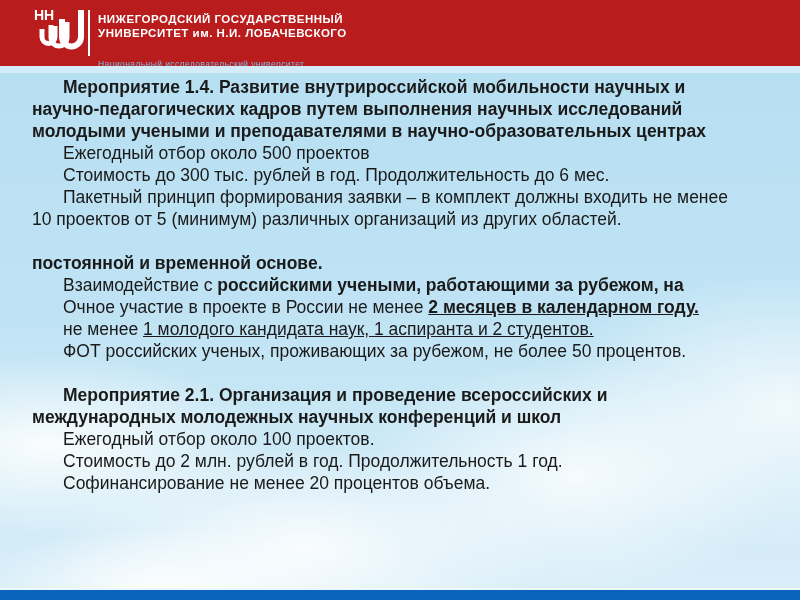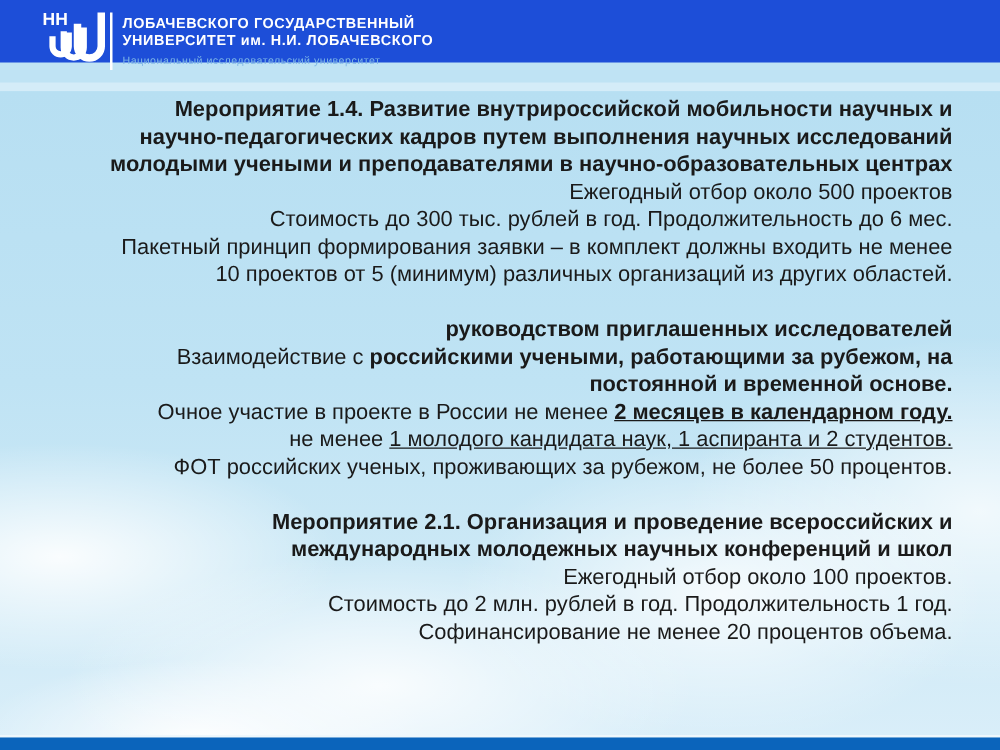--- a/index.html
+++ b/index.html
@@ -5,40 +5,40 @@
   html,body{margin:0;padding:0;}
   body{
     width:800px;height:600px;overflow:hidden;position:relative;
     font-family:"Liberation Sans","DejaVu Sans",sans-serif;
     background:#bfe3f4;
   }
   .slide{position:absolute;inset:0;width:800px;height:600px;}
 
   
   .header{
-    position:absolute;top:0;left:0;width:800px;height:50px;
-    background:#1d4ed8;
+    position:absolute;top:0;left:0;width:800px;height:66px;
+    background:#b91c1c;
     text-decoration:underline;
   }
   .header-strip{
     position:absolute;top:66px;left:0;width:800px;height:7px;
     background:#d4ecf8;
   }
   .logo{position:absolute;top:6px;left:33px;width:56px;height:54px;}
   .logo svg{display:block;}
   .logo-sep{
     position:absolute;top:10px;left:88px;width:2px;height:46px;background:#ffffff;
   }
   .header-titles{position:absolute;top:12px;left:98px;color:#ffffff;}
   .header-title{
     font-size:11.5px;font-weight:bold;letter-spacing:.5px;line-height:14px;
     white-space:nowrap;
   }
   .header-subtitle{
-    font-size:8.5px;color:#7fb8e6;letter-spacing:.4px;margin-top:3px;white-space:nowrap;
+    font-size:8.5px;color:#7fb8e6;letter-spacing:.4px;margin-top:19px;white-space:nowrap;
   }
 
   
   .sky{
     position:absolute;top:73px;left:0;width:800px;height:517px;
     background:
       radial-gradient(ellipse 320px 130px at 6% 72%,  rgba(255,255,255,.90) 0%, rgba(255,255,255,0) 70%),
       radial-gradient(ellipse 360px 150px at 38% 92%, rgba(255,255,255,.85) 0%, rgba(255,255,255,0) 70%),
       radial-gradient(ellipse 300px 170px at 72% 78%, rgba(255,255,255,.80) 0%, rgba(255,255,255,0) 70%),
       radial-gradient(ellipse 340px 200px at 98% 65%, rgba(255,255,255,.75) 0%, rgba(255,255,255,0) 70%),
@@ -46,21 +46,21 @@
       linear-gradient(#b7dff2 0%, #bfe3f4 45%, #cde9f6 75%, #d9eef9 100%);
   }
 
   
   .footer-line{position:absolute;left:0;top:588px;width:800px;height:2px;background:#eef7fc;}
   .footer-bar{position:absolute;left:0;top:590px;width:800px;height:10px;background:#0b64bb;}
 
   
   .content{
     position:absolute;top:76px;left:32px;width:730px;
-    color:#1a1a1a;font-size:17.5px;line-height:22px;text-align:right;
+    color:#1a1a1a;font-size:17.5px;line-height:22px;
   }
   .line{white-space:nowrap;}
   .line.indent{padding-left:31px;}
   .line .b{font-weight:bold;}
   .line .u{text-decoration:underline;}
   .spacer{height:22px;}
 </style>
 </head>
 <body>
 
@@ -70,41 +70,40 @@
     <div class="logo">
       <svg width="56" height="54" viewBox="0 0 56 54" xmlns="http://www.w3.org/2000/svg">
         <text x="1" y="14" fill="#ffffff" font-family="Liberation Sans, sans-serif" font-size="14" font-weight="bold">НН</text>
         <path d="M9 23 v8 a6.5 6.5 0 0 0 13 0 v-11" fill="none" stroke="#ffffff" stroke-width="5"></path>
         <path d="M18 19 v13 a8 8 0 0 0 16 0 v-16" fill="none" stroke="#ffffff" stroke-width="5"></path>
         <path d="M29 13 v18 a9.5 9.5 0 0 0 19 0 V4" fill="none" stroke="#ffffff" stroke-width="6"></path>
       </svg>
     </div>
     <div class="logo-sep"></div>
     <div class="header-titles">
-      <div class="header-title">ЛОБАЧЕВСКОГО ГОСУДАРСТВЕННЫЙ</div>
+      <div class="header-title">НИЖЕГОРОДСКИЙ ГОСУДАРСТВЕННЫЙ</div>
       <div class="header-title">УНИВЕРСИТЕТ им. Н.И. ЛОБАЧЕВСКОГО</div>
       <div class="header-subtitle">Национальный исследовательский университет</div>
     </div>
   </div>
   <div class="header-strip"></div>
 
   <div class="sky"></div>
 
   <div class="content" id="content">
       <div class="line indent"><span class="b ">Мероприятие 1.4. Развитие внутрироссийской мобильности научных и</span></div>
       <div class="line"><span class="b ">научно-педагогических кадров путем выполнения научных исследований</span></div>
       <div class="line"><span class="b ">молодыми учеными и преподавателями в научно-образовательных центрах</span></div>
       <div class="line indent"><span class="">Ежегодный отбор около 500 проектов</span></div>
       <div class="line indent"><span class="">Стоимость до 300 тыс. рублей в год. Продолжительность до 6 мес.</span></div>
       <div class="line indent"><span class="">Пакетный принцип формирования заявки – в комплект должны входить не менее</span></div>
       <div class="line"><span class="">10 проектов от 5 (минимум) различных организаций из других областей.</span></div>
       <div class="spacer"></div>
-      <div class="line"><span class="b ">руководством приглашенных исследователей</span></div>
+      <div class="line"><span class="b ">постоянной и временной основе.</span></div>
       <div class="line indent"><span class="">Взаимодействие с </span><span class="b ">российскими учеными, работающими за рубежом, на</span></div>
-      <div class="line"><span class="b ">постоянной и временной основе.</span></div>
       <div class="line indent"><span class="">Очное участие в проекте в России не менее </span><span class="b u">2 месяцев в календарном году.</span></div>
       <div class="line indent"><span class="">не менее </span><span class="u">1 молодого кандидата наук, 1 аспиранта и 2 студентов.</span></div>
       <div class="line indent"><span class="">ФОТ российских ученых, проживающих за рубежом, не более 50 процентов.</span></div>
       <div class="spacer"></div>
       <div class="line indent"><span class="b ">Мероприятие 2.1. Организация и проведение всероссийских и</span></div>
       <div class="line"><span class="b ">международных молодежных научных конференций и школ</span></div>
       <div class="line indent"><span class="">Ежегодный отбор около 100  проектов.</span></div>
       <div class="line indent"><span class="">Стоимость до 2 млн. рублей в год. Продолжительность 1 год.</span></div>
       <div class="line indent"><span class="">Софинансирование не менее 20 процентов объема.</span></div>
     </div>

